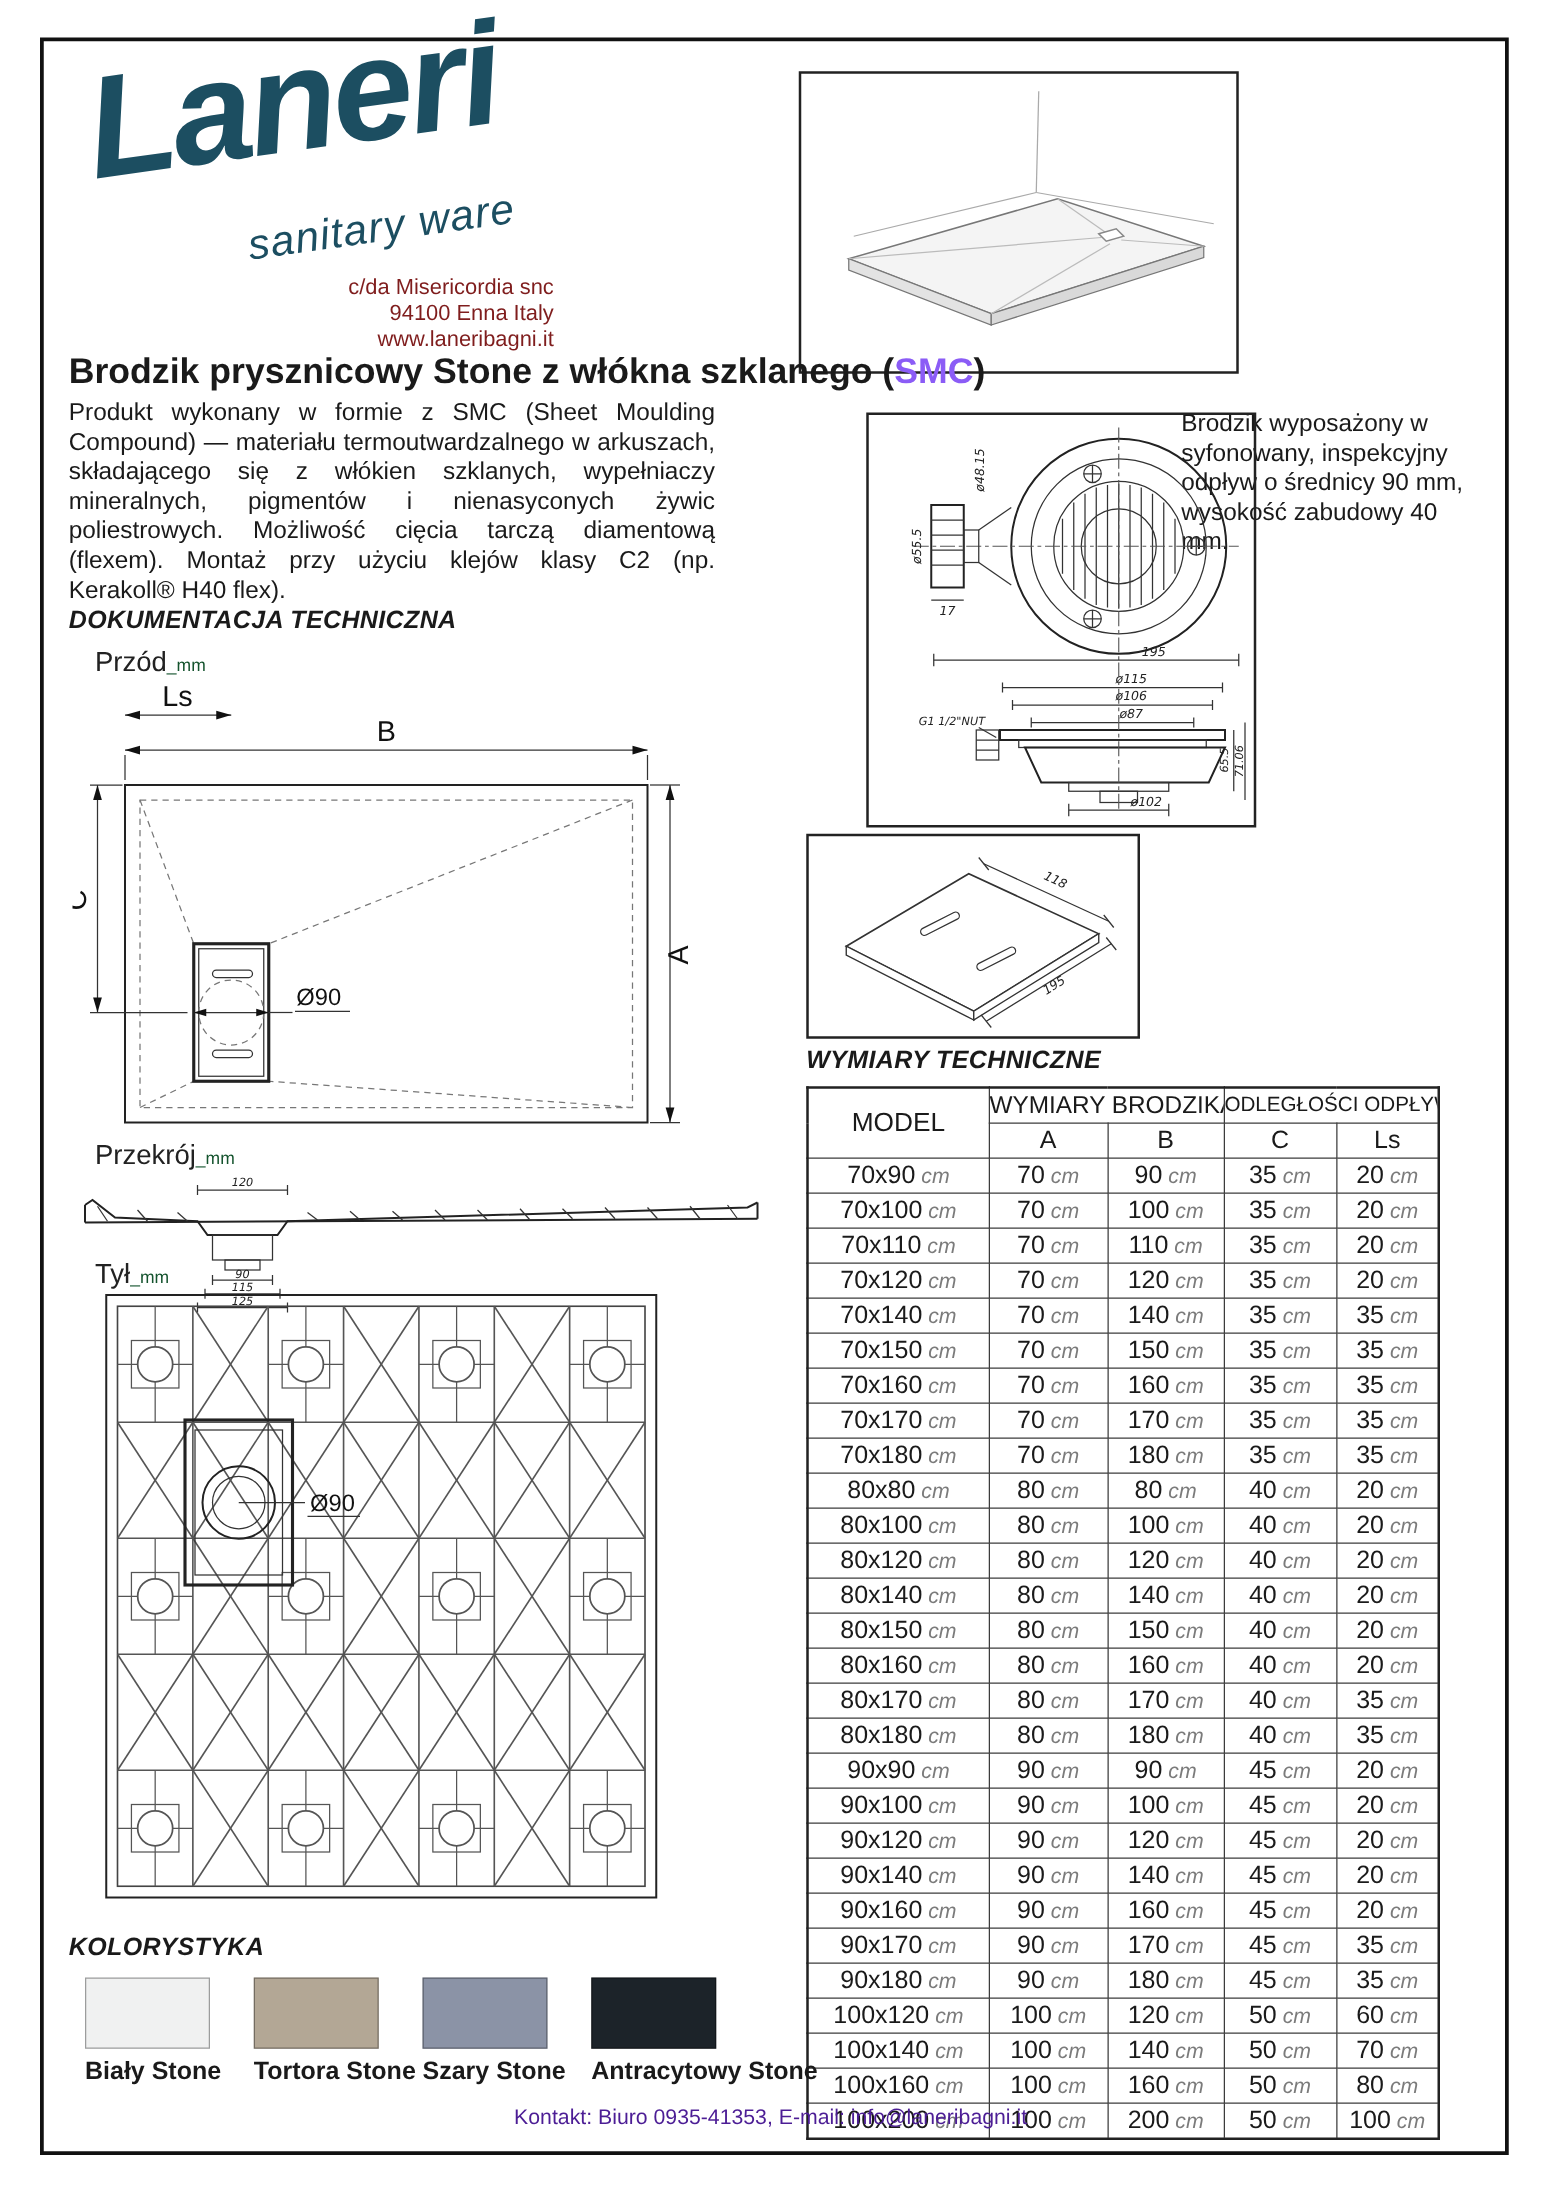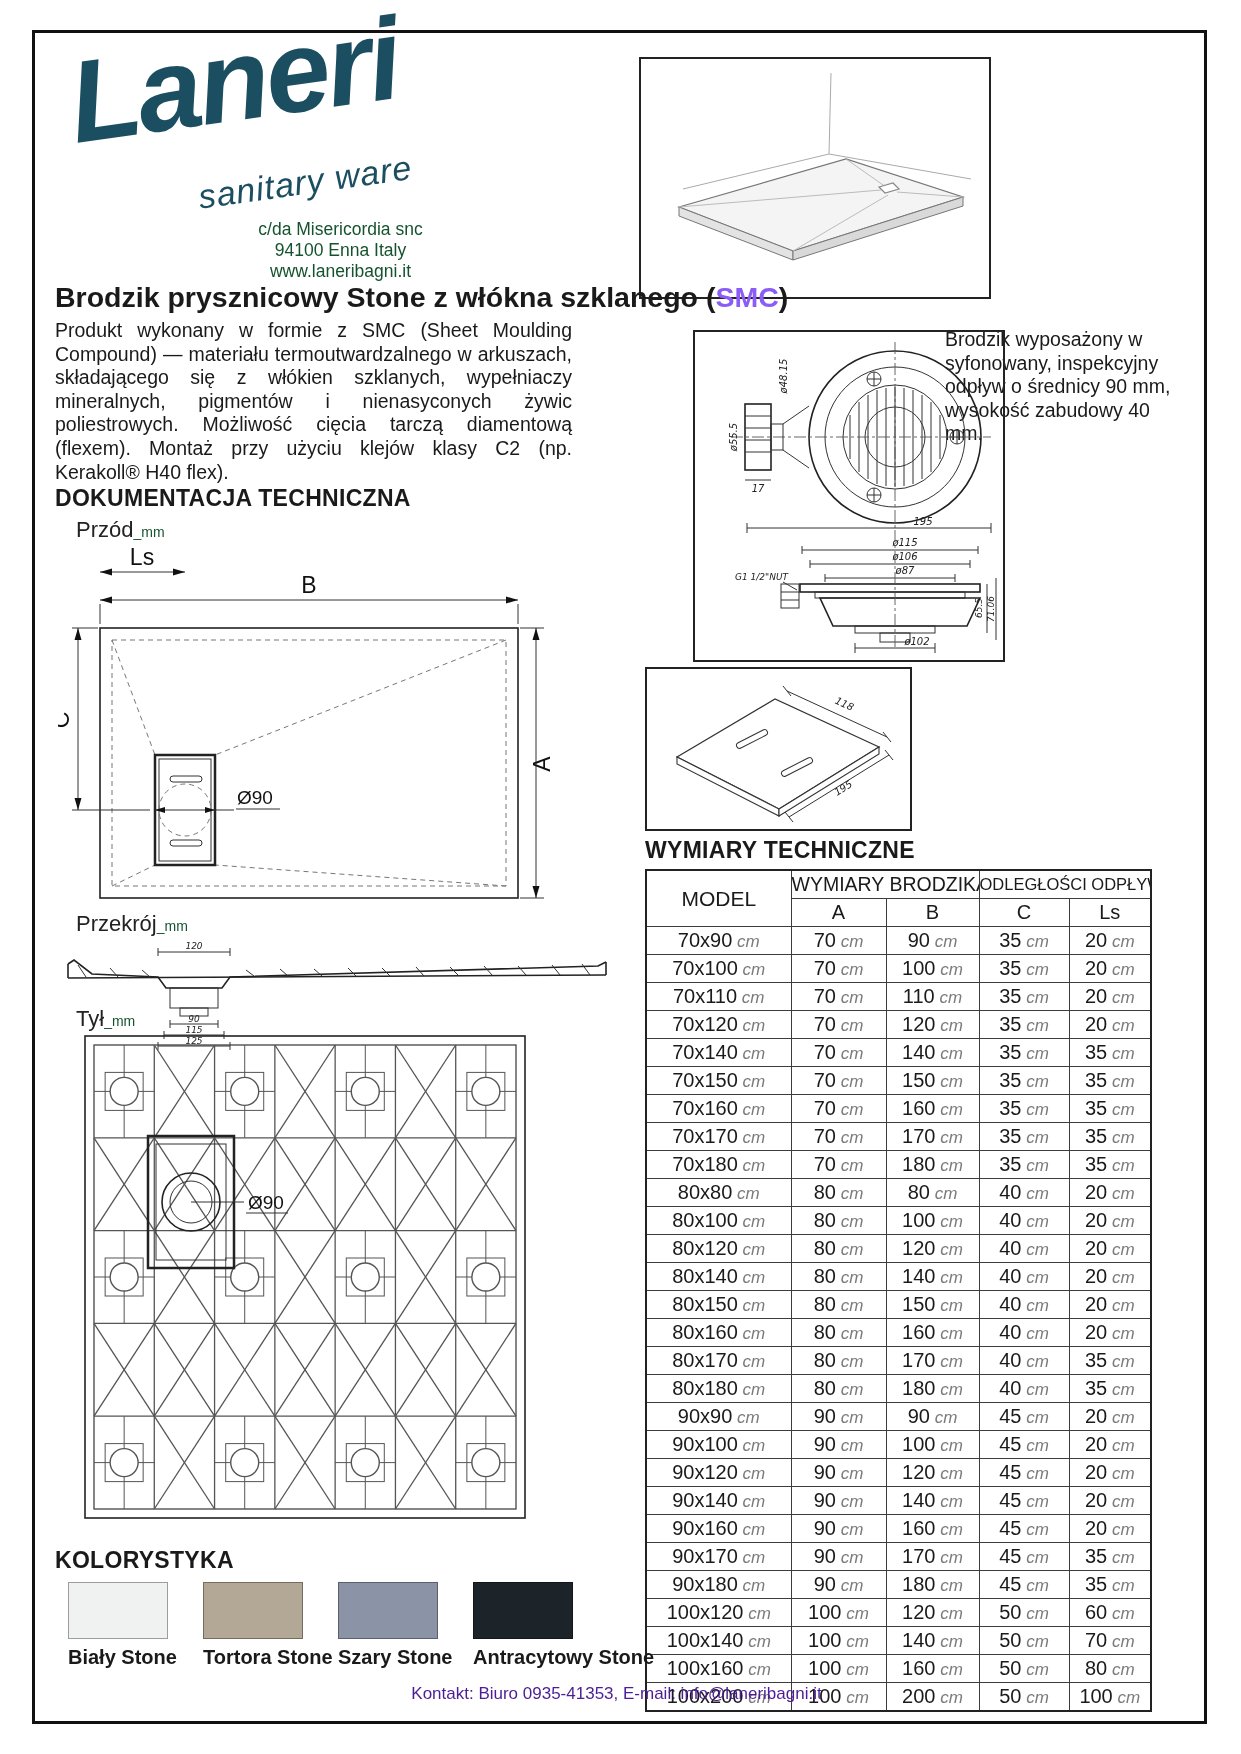--- a/index.html
+++ b/index.html
@@ -6,36 +6,36 @@
   .page{position:relative;width:1241px;height:1754px;background:#fff;overflow:hidden;
         font-family:"Liberation Sans",sans-serif;color:#1a1a1a;}
   .frame{position:absolute;left:32px;top:30px;width:1169px;height:1688px;border:3px solid #111;}
   .abs{position:absolute;}
 
   
   .logo{left:62px;top:46px;font-size:116px;font-weight:700;font-style:italic;
         color:#1c4e61;transform:rotate(-8deg);transform-origin:left top;letter-spacing:-3px;line-height:1;}
   .tagline{left:196px;top:178px;font-size:34px;font-style:italic;color:#1c4e61;
         transform:rotate(-8deg);transform-origin:left top;letter-spacing:1px;}
-  .address{left:238px;top:219px;width:205px;text-align:center;font-size:17.5px;line-height:21px;color:#14532d;}
+  .address{left:238px;top:219px;width:205px;text-align:right;font-size:17.5px;line-height:21px;color:#7f1d1d;}
   .sketch-box{left:639px;top:57px;width:348px;height:238px;border:2px solid #222;}
 
   
   .title{left:55px;top:281px;font-size:28.5px;font-weight:700;white-space:nowrap;}
   .title .smc{color:#8b5cf6;}
   .intro{left:55px;top:319px;width:517px;font-size:19.5px;line-height:23.6px;text-align:justify;}
   .note1{left:945px;top:328px;width:227px;font-size:19.5px;line-height:23.6px;}
   .note2{left:920px;top:671px;width:254px;font-size:19.5px;line-height:23.6px;}
 
   
   .trap-box{left:645px;top:330px;width:308px;height:328px;border:2px solid #222;margin-left:48px;}
   .cover-box{left:645px;top:667px;width:263px;height:160px;border:2px solid #222;}
 
   
-  .h-section{font-size:23px;font-weight:700;letter-spacing:.3px;}
+  .h-section{font-size:20px;font-weight:700;letter-spacing:.3px;font-style:italic;}
   .h-tech{left:55px;top:485px;}
   .h-dims{left:645px;top:837px;}
   .h-colors{left:55px;top:1547px;}
   .draw-label{font-size:22px;color:#222;}
   .draw-label .u{font-size:14px;color:#14532d;}
   .lab-front{left:76px;top:517px;}
   .lab-section{left:76px;top:911px;}
   .lab-rear{left:76px;top:1006px;}
 
   

